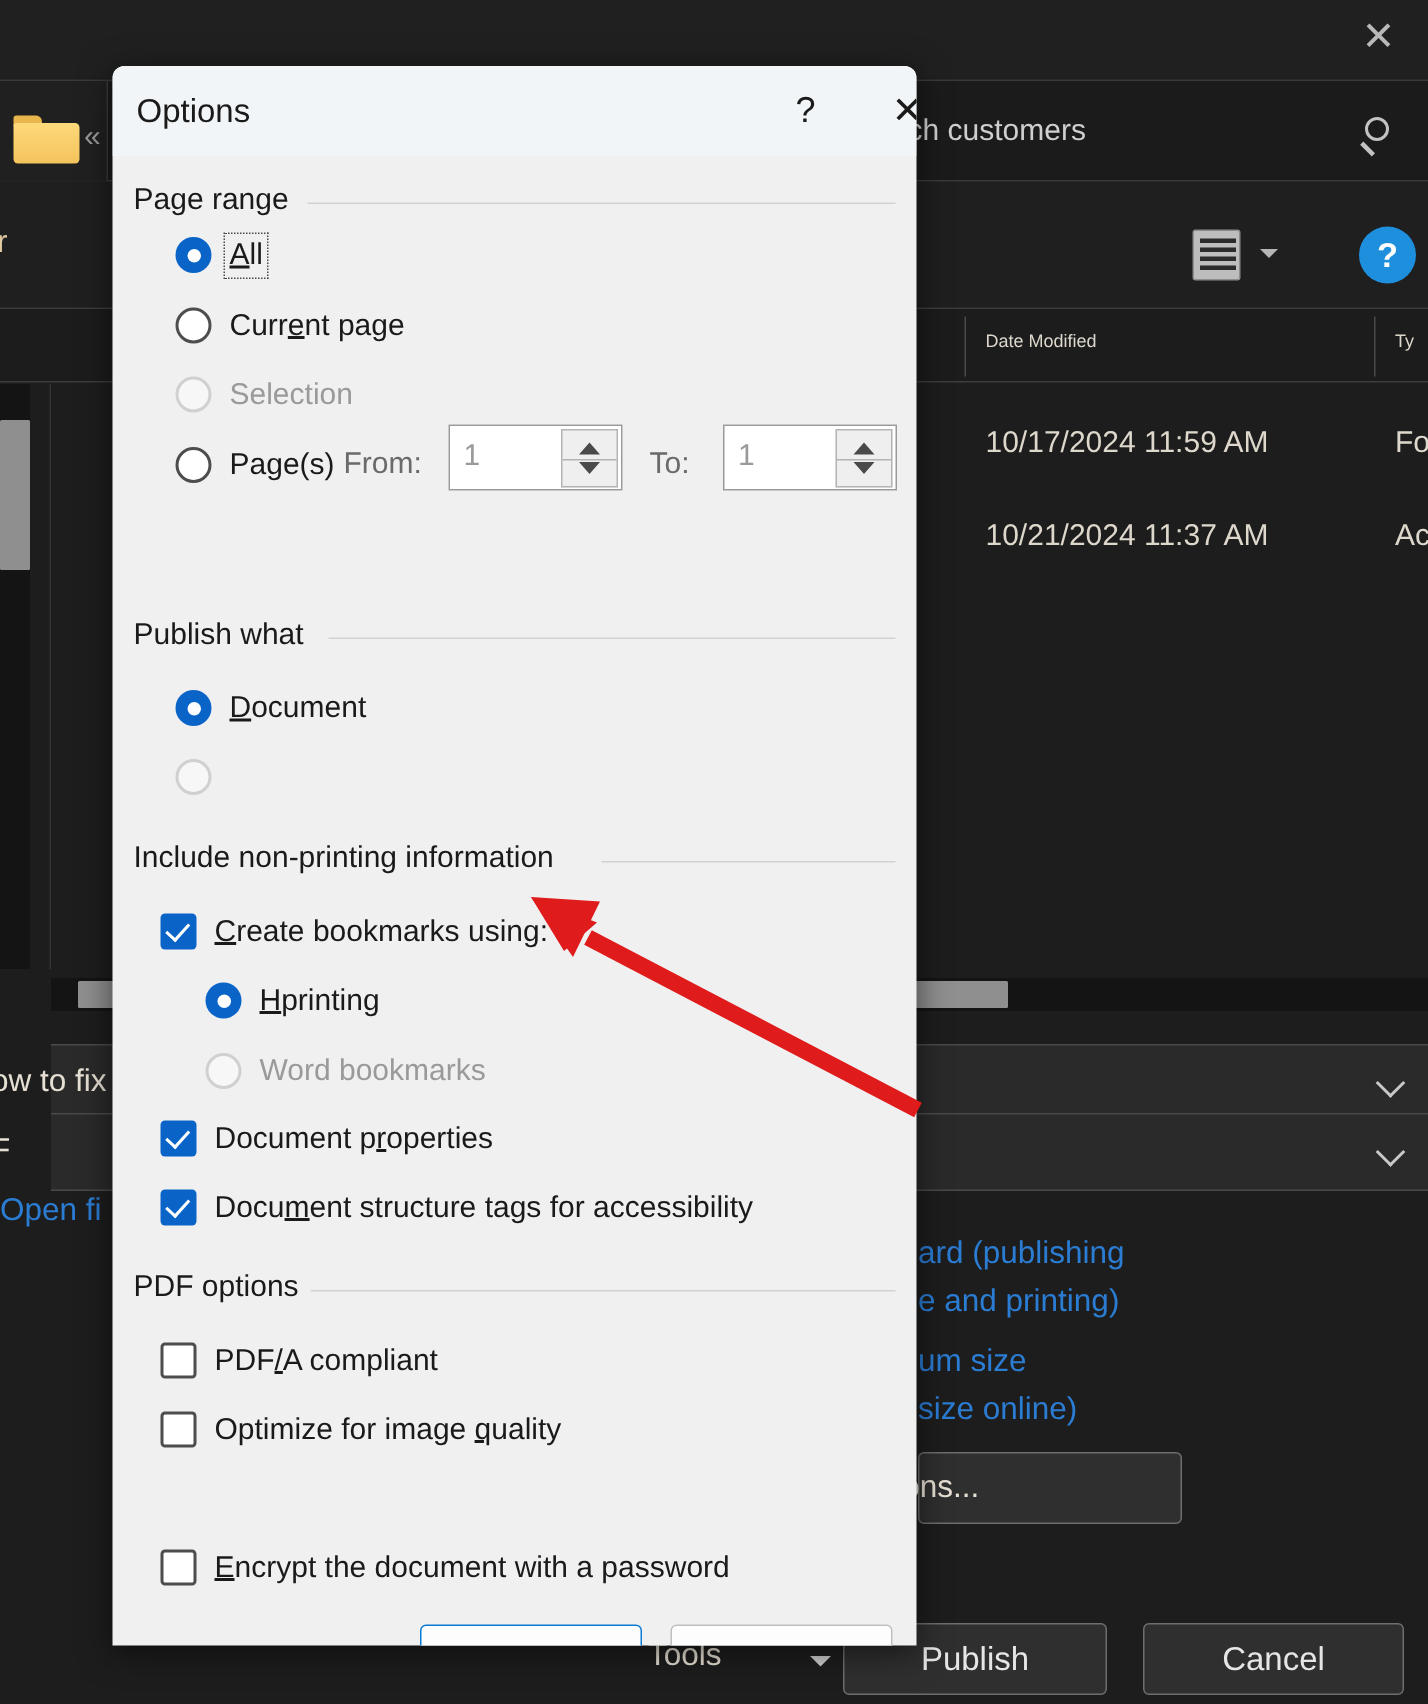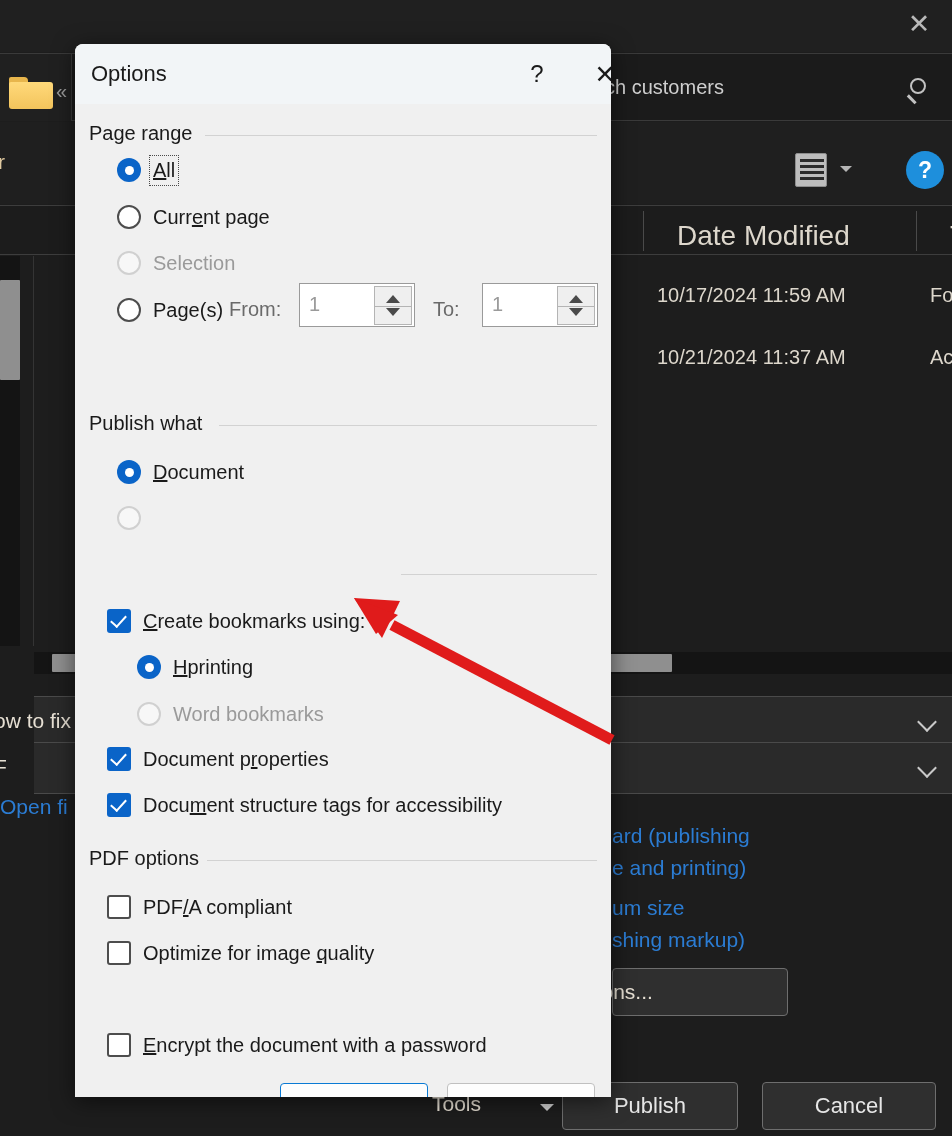--- a/index.html
+++ b/index.html
@@ -88,21 +88,21 @@
   }
 
   .bg-colhdr {
     position: absolute; left: 0; top: 205px; width: 952px; height: 50px;
     border-top: 1px solid #3d3d3d; border-bottom: 1px solid #3d3d3d;
     background: #1c1c1c;
   }
   .bg-colhdr .sep {
     position: absolute; top: 5px; width: 1px; height: 40px; background: #4a4a4a;
   }
-  .bg-colhdr .lbl { position: absolute; top: 14px; color: #ddd7cc; font-size: 28px; margin-left: 20px; }
+  .bg-colhdr .lbl { position: absolute; top: 14px; color: #ddd7cc; font-size: 12px; }
 
   .bg-filelist { position: absolute; left: 0; top: 256px; width: 952px; height: 390px; }
   .bg-filelist .row { position: absolute; left: 0; width: 952px; height: 56px; }
   .bg-filelist .cell { position: absolute; color: #ddd7cc; font-size: 20px; top: 14px; }
 
   .side-scroll {
     position: absolute; left: 0; top: 280px; width: 20px; height: 100px;
     background: #8f8f8f; border-radius: 1px;
   }
   .side-track {
@@ -316,21 +316,21 @@
     <div class="caret"></div>
   </div>
   <div class="bg-field" style="top:742px">
     <div class="txt">F</div>
     <div class="caret"></div>
   </div>
 
   <div class="bg-blue" style="left:612px; top:824px">ard (publishing</div>
   <div class="bg-blue" style="left:612px; top:856px">e and printing)</div>
   <div class="bg-blue" style="left:612px; top:896px">um size</div>
-  <div class="bg-blue" style="left:612px; top:928px">shing markup)</div>
+  <div class="bg-blue" style="left:612px; top:928px">size online)</div>
   <div class="bg-blue" style="left:0px; top:795px">Open fi</div>
 
   <div class="bg-opt-btn">
     <span>tions...</span>
   </div>
 
   <div class="bg-tools">Tools</div>
   <div class="bg-tools-caret"></div>
   <div id="bg-publish" class="btn-dark">Publish</div>
   <div id="bg-cancel" class="btn-dark">Cancel</div>
@@ -399,20 +399,21 @@
     <div class="row-ctl" style="left:42px; top:356px">
       <span class="radio on"></span>
       <span class="lbl-ctl"><u>D</u><span>ocument</span></span>
     </div>
 
     <div class="row-ctl" style="left:42px; top:402px">
       <span class="radio dis"></span>
     </div>
 
     <div class="grp" style="top:457px">
+      <span class="grp-title">Include non-printing information</span>
       <span class="grp-line" style="left:312px; right:0"></span>
     </div>
 
     <div class="row-ctl" style="left:32px; top:505px">
       <span class="cb on"></span>
       <span class="lbl-ctl"><u>C</u><span>reate bookmarks using:</span></span>
     </div>
 
     <div class="row-ctl" style="left:62px; top:551px">
       <span class="radio on"></span>

